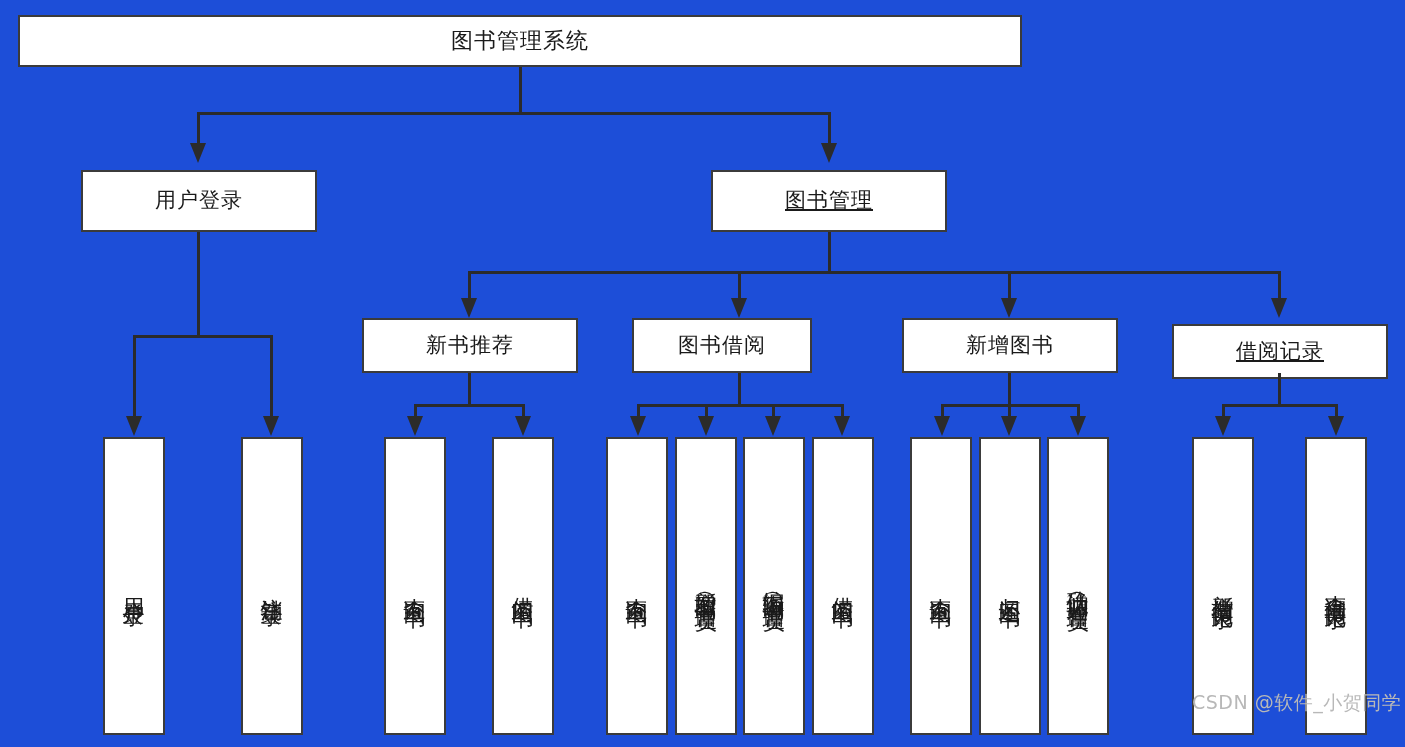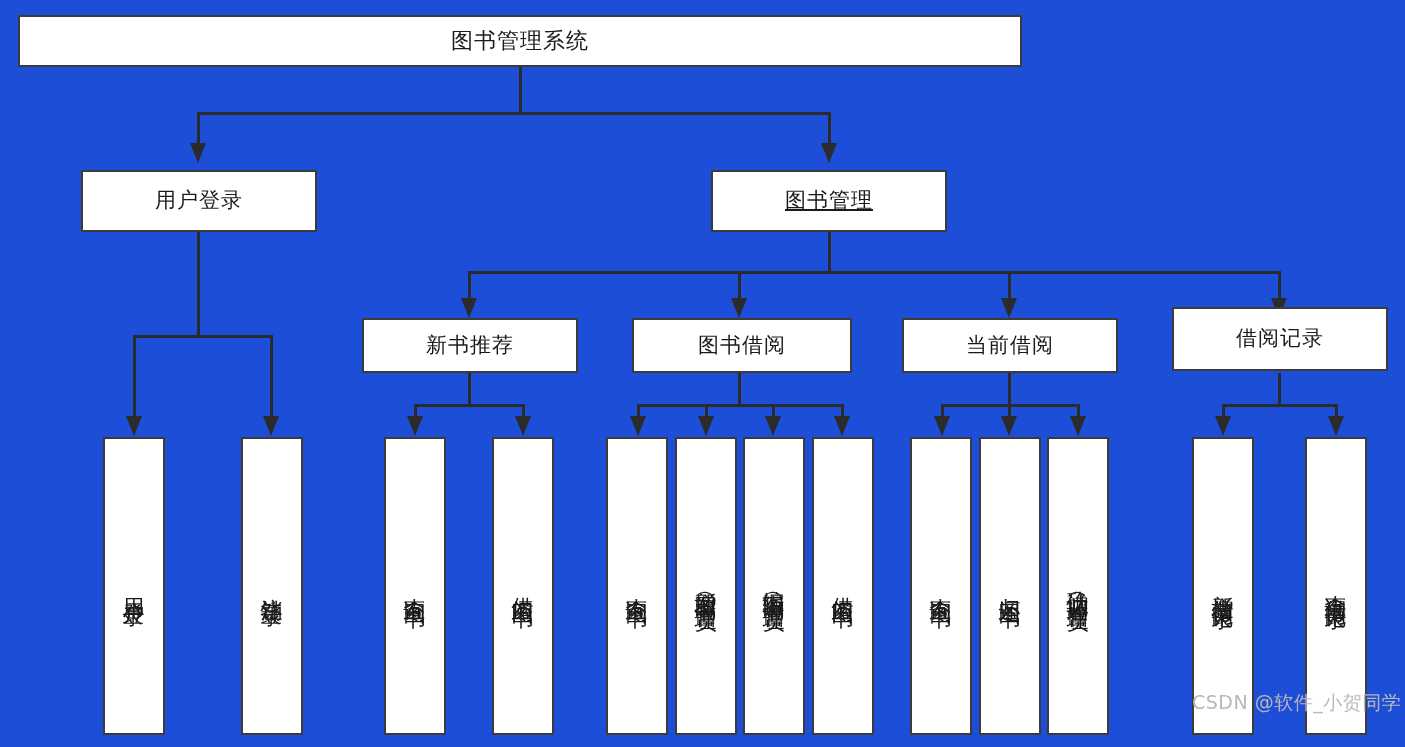--- a/index.html
+++ b/index.html
@@ -121,27 +121,27 @@
   <div class="edge v" style="left:738px; top:271px; width:3px; height:28px;"></div>
   <div class="arrow" style="left:731px; top:298px;"></div>
   <div class="edge v" style="left:1008px; top:271px; width:3px; height:28px;"></div>
   <div class="arrow" style="left:1001px; top:298px;"></div>
   <div class="edge v" style="left:1278px; top:271px; width:3px; height:28px;"></div>
   <div class="arrow" style="left:1271px; top:298px;"></div>
 
   <div class="node horiz" style="left:362px; top:318px; width:216px; height:55px;">
     <span class="label">新书推荐</span>
   </div>
-  <div class="node horiz" style="left:632px; top:318px; width:220px; height:55px;">
+  <div class="node horiz" style="left:632px; top:318px; width:180px; height:55px;">
     <span class="label">图书借阅</span>
   </div>
   <div class="node horiz" style="left:902px; top:318px; width:216px; height:55px;">
-    <span class="label">当前借阅</span>
-  </div>
-  <div class="node horiz" style="left:1172px; top:307px; width:216px; height:64px;">
+    <span class="label">新增图书</span>
+  </div>
+  <div class="node horiz" style="left:1172px; top:324px; width:216px; height:55px;text-decoration:underline;">
     <span class="label">借阅记录</span>
   </div>
 
   <div class="edge v" style="left:468px; top:373px; width:3px; height:31px;"></div>
   <div class="edge h" style="left:414px; top:404px; width:111px; height:3px;"></div>
   <div class="edge v" style="left:414px; top:404px; width:3px; height:14px;"></div>
   <div class="arrow" style="left:407px; top:416px;"></div>
   <div class="edge v" style="left:522px; top:404px; width:3px; height:14px;"></div>
   <div class="arrow" style="left:515px; top:416px;"></div>
 

